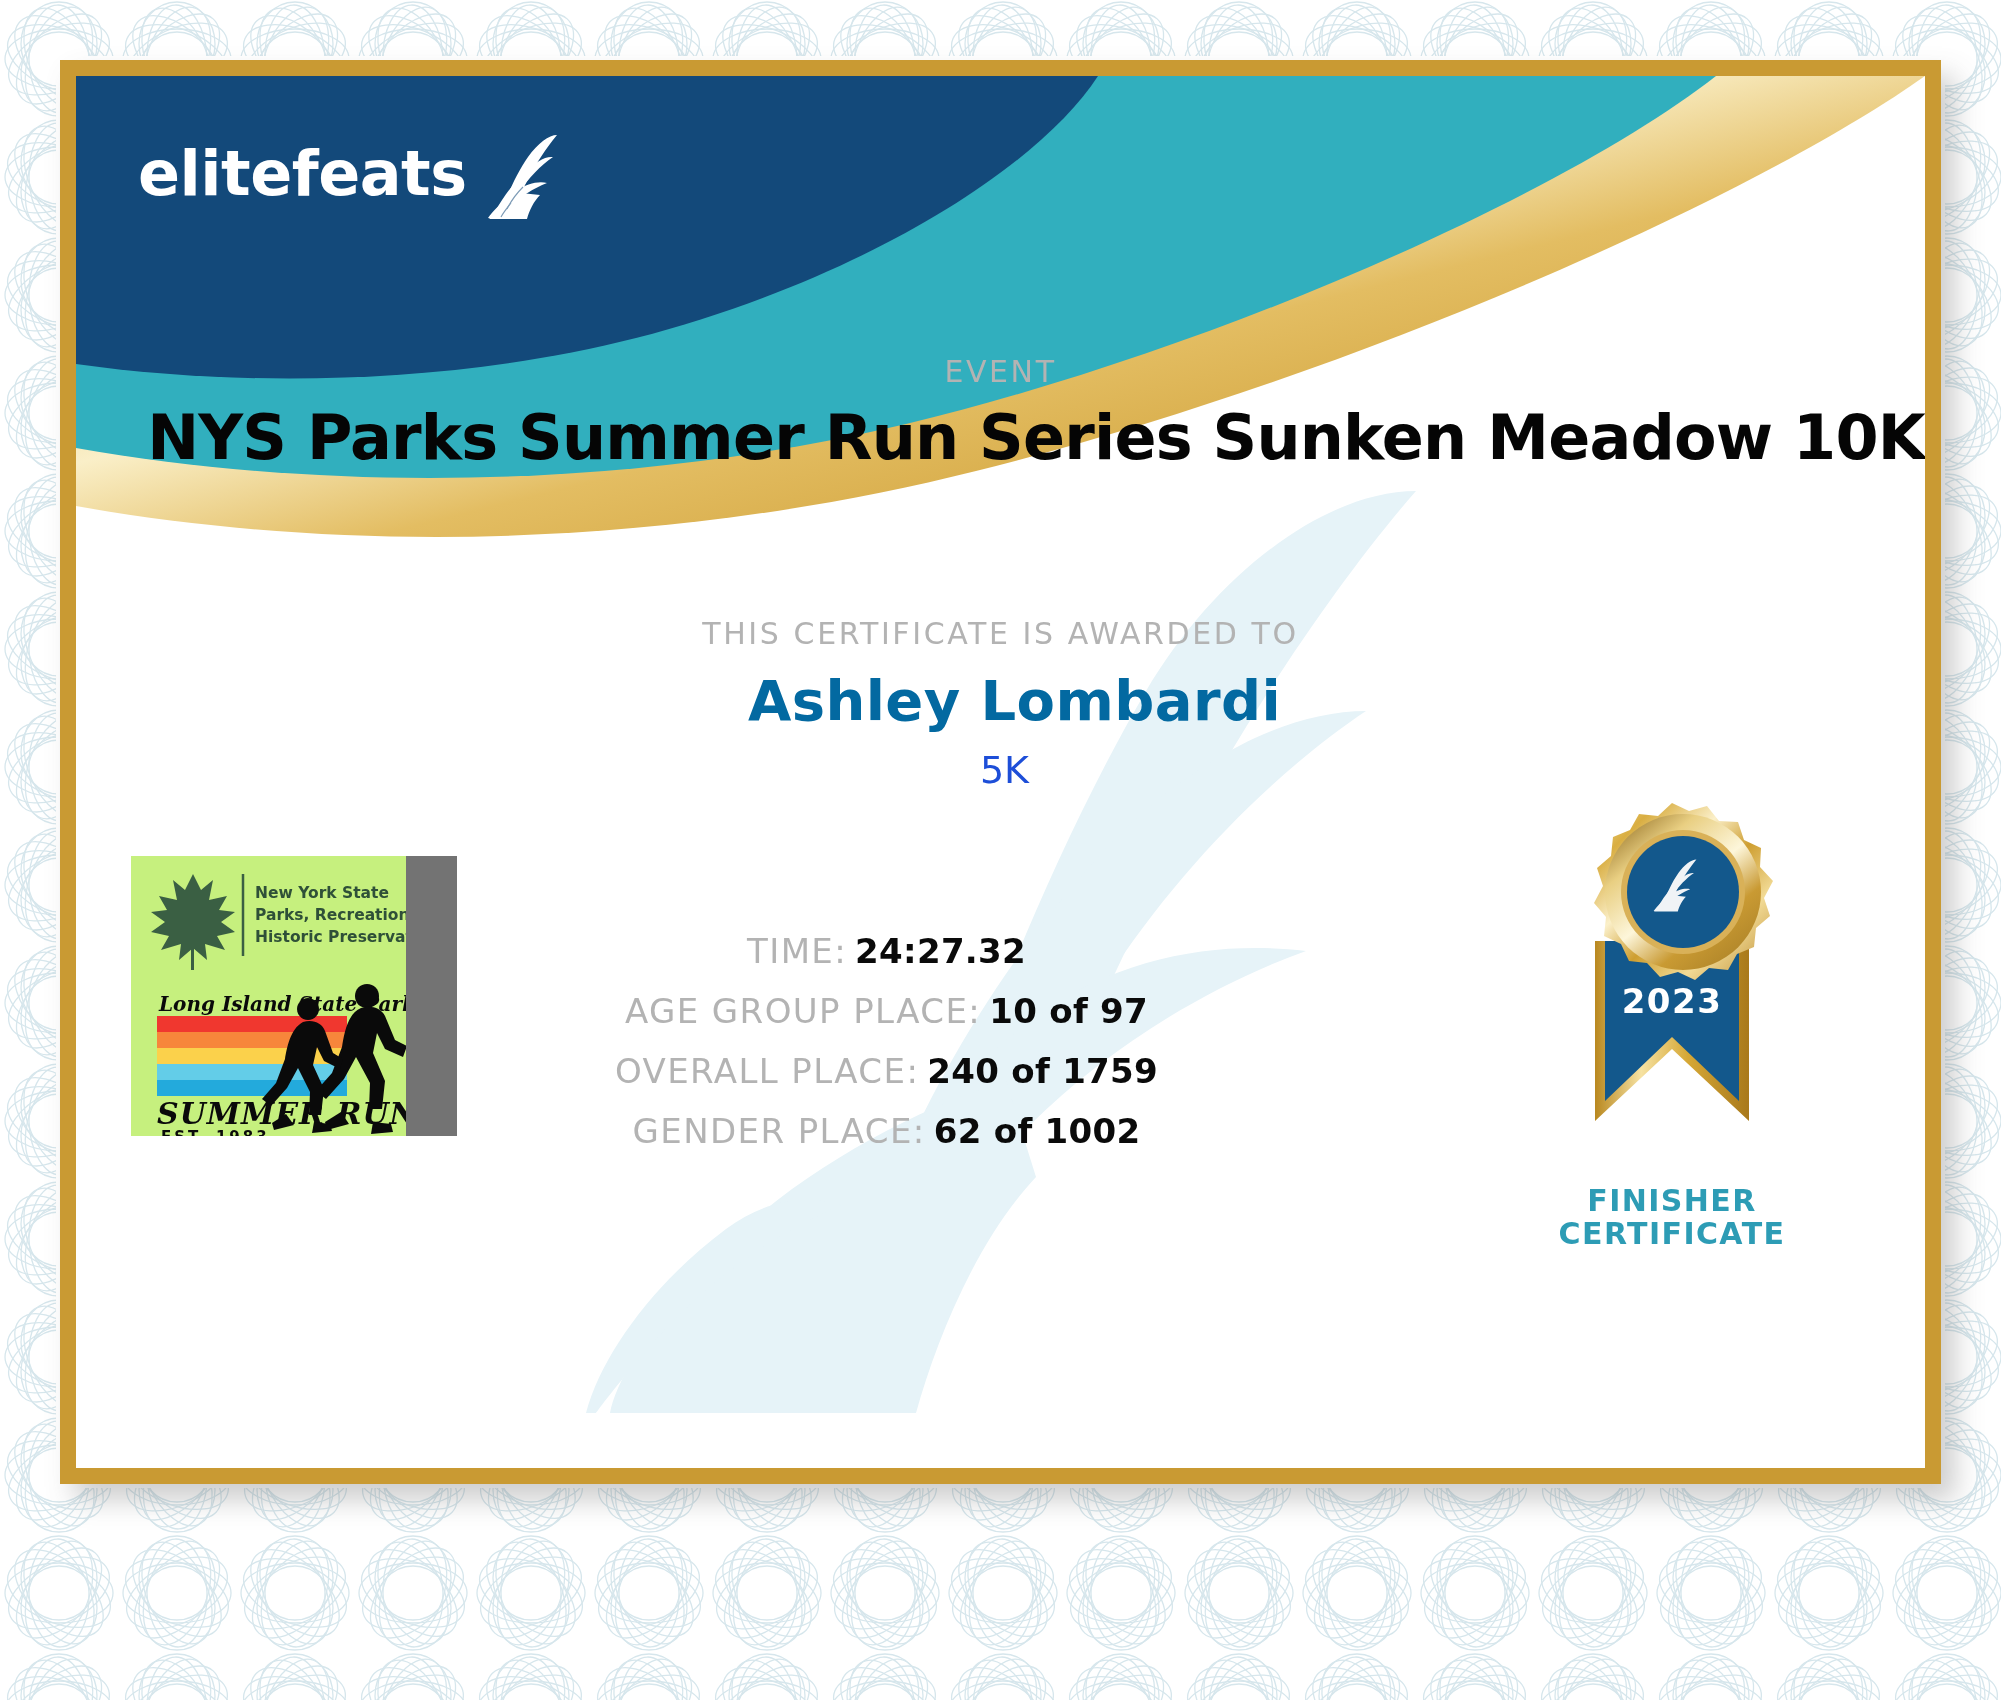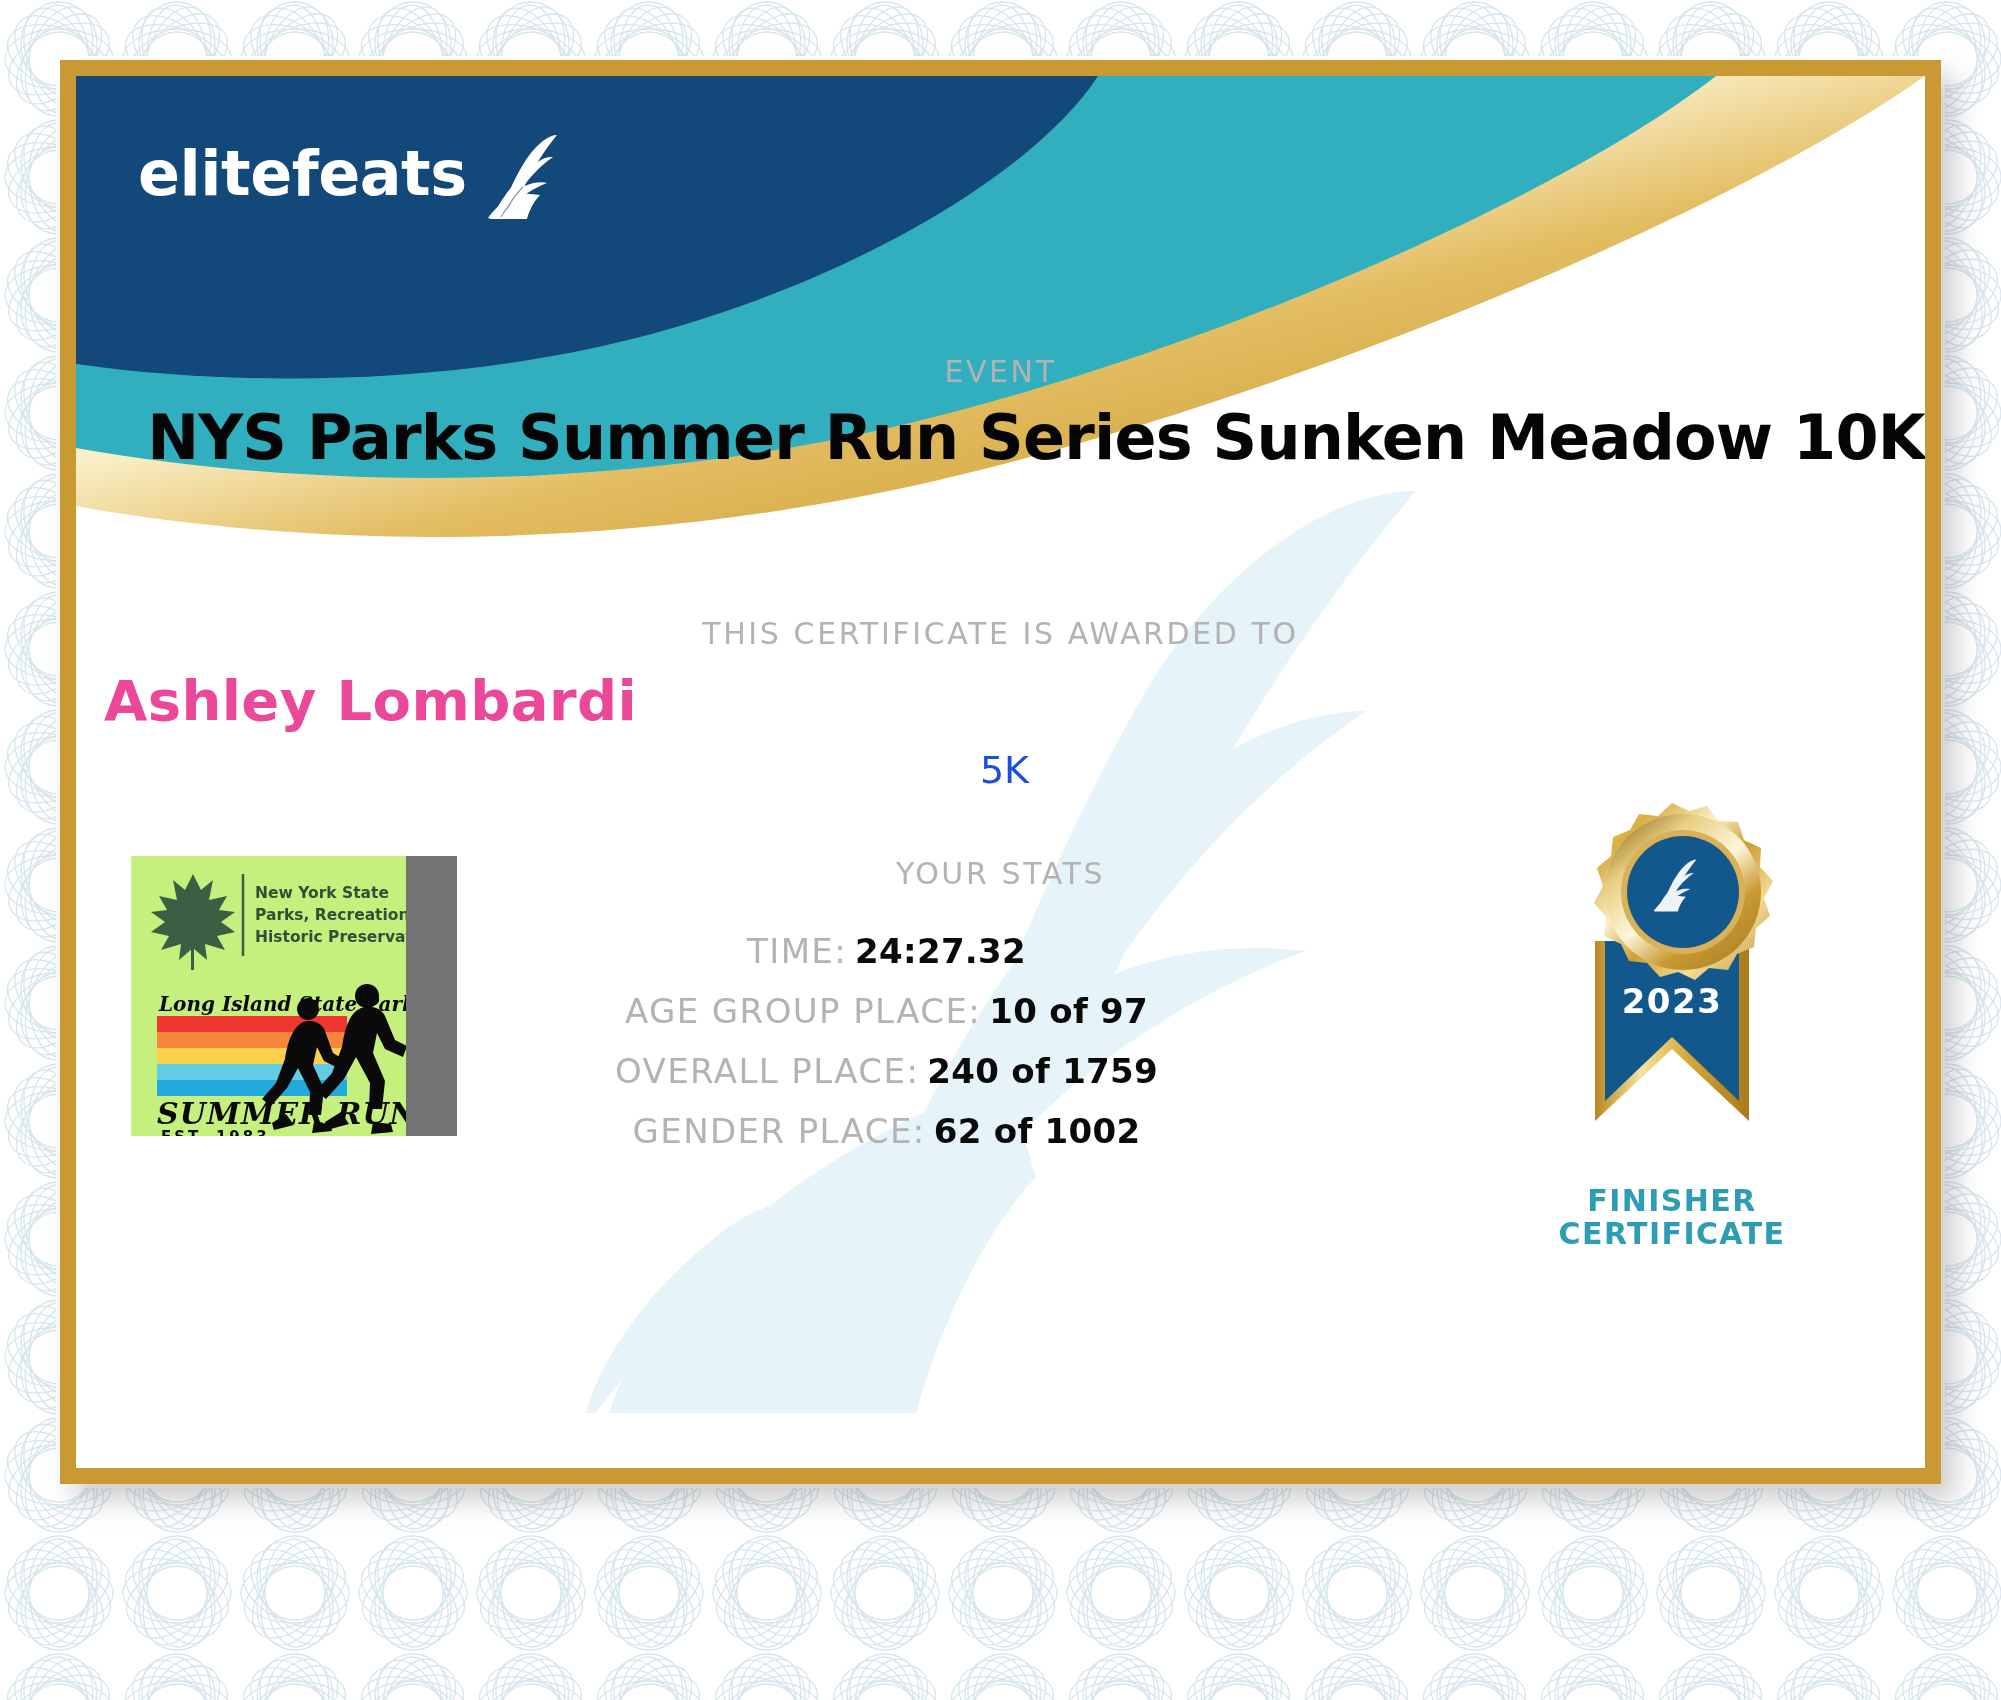--- a/index.html
+++ b/index.html
@@ -121,26 +121,26 @@
     letter-spacing: -0.8px;
     color: #050505;
     white-space: nowrap;
   }
 
   .row-awarded-label { position: absolute; left: 0; right: 0; top: 540px; }
 
   .recipient {
     position: absolute;
     left: 0; right: 0; top: 592px;
-    text-align: left;
+    text-align: center;
     font-family: "DejaVu Sans", sans-serif;
     font-size: 56px;
     font-weight: 700;
     letter-spacing: 0.4px;
-    color: #ec4899;
+    color: #0369a1;
     margin-left: 28px;
   }
 
   .distance {
     position: absolute;
     left: 0; right: 0; top: 672px;
     text-align: center;
     font-family: "DejaVu Sans", sans-serif;
     font-size: 38px;
     font-weight: 400;
@@ -304,21 +304,20 @@
         <div class="label-sm row-event-label">EVENT</div>
 
         <div class="event-title">NYS Parks Summer Run Series Sunken Meadow 10K</div>
 
         <div class="label-sm row-awarded-label">THIS CERTIFICATE IS AWARDED TO</div>
 
         <div class="recipient">Ashley Lombardi</div>
 
         <div class="distance">5K</div>
 
-        <div class="label-sm row-stats-label">YOUR STATS</div>
 
         <div class="stats">
           <div class="stat-row">
             <span class="stat-key">TIME:</span><span class="stat-val">24:27.32</span>
           </div>
           <div class="stat-row">
             <span class="stat-key">AGE GROUP PLACE:</span><span class="stat-val">10 of 97</span>
           </div>
           <div class="stat-row">
             <span class="stat-key">OVERALL PLACE:</span><span class="stat-val">240 of 1759</span>

